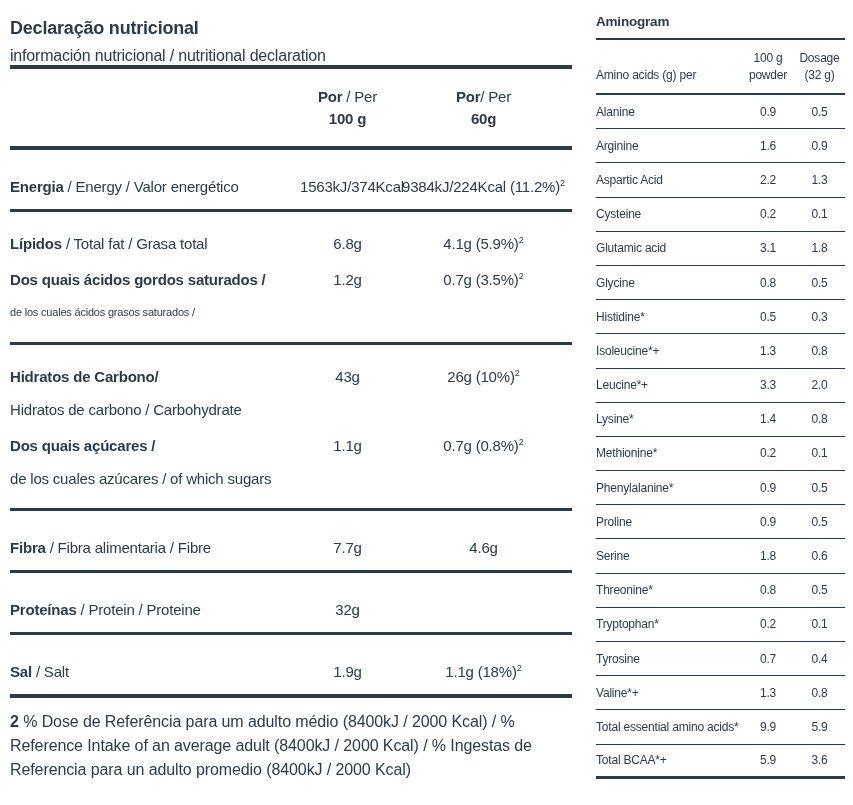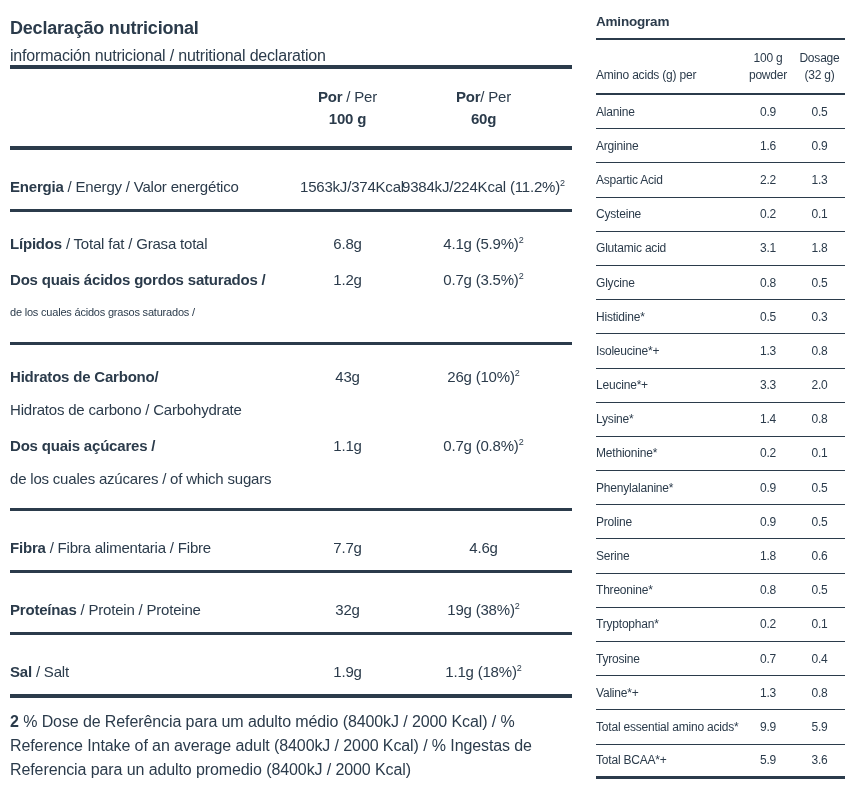--- a/index.html
+++ b/index.html
@@ -125,21 +125,20 @@
         <div class="v">4.6g</div>
       </div>
     </div>
 
     <div class="rule h3"></div>
 
     <div class="sec single">
       <div class="nrow">
         <div class="lbl"><b>Proteínas</b><span> / Protein / Proteine</span></div>
         <div class="v">32g</div>
-        <div class="v"><span>19g (38%)</span><span class="sup">2</span></div>
       </div>
     </div>
 
     <div class="rule h3"></div>
 
     <div class="sec single">
       <div class="nrow">
         <div class="lbl"><b>Sal</b><span> / Salt</span></div>
         <div class="v">1.9g</div>
         <div class="v"><span>1.1g (18%)</span><span class="sup">2</span></div>

